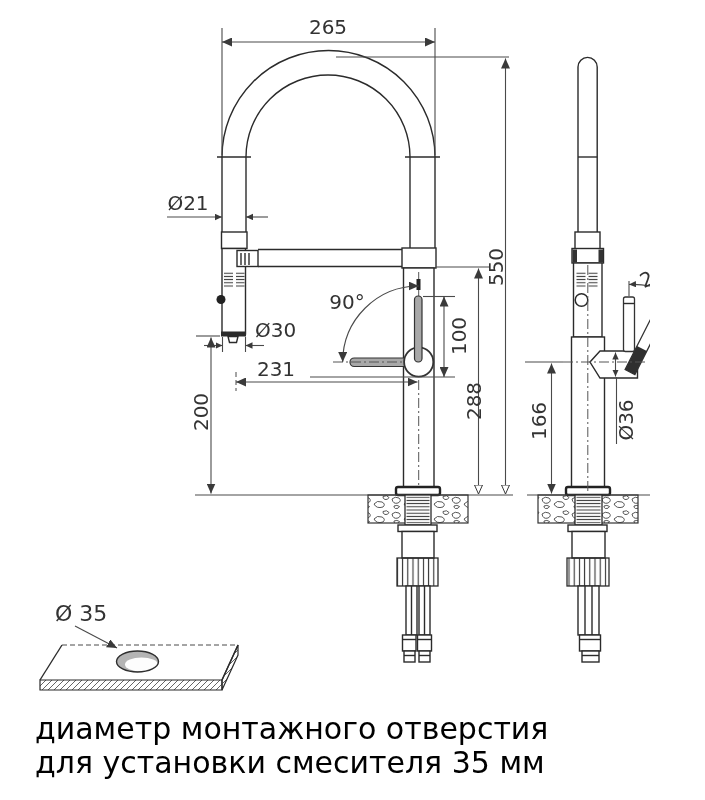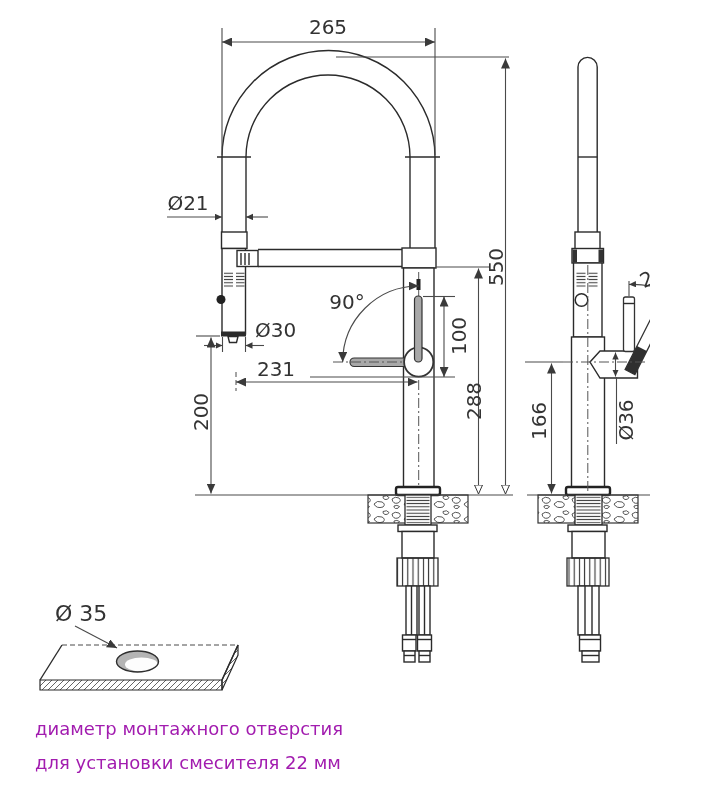--- a/index.html
+++ b/index.html
@@ -7,21 +7,21 @@
         font-family:"DejaVu Sans", sans-serif;}
   svg{position:absolute;left:0;top:0;}
   .ln{stroke:#2b2b2b;stroke-width:1.4;fill:none;}
   .lnf{stroke:#2b2b2b;stroke-width:1.4;fill:#ffffff;}
   .ln2{stroke:#222;stroke-width:2.4;fill:#ffffff;}
   .dim{stroke:#4a4a4a;stroke-width:1.1;fill:none;}
   .cl{stroke:#555;stroke-width:1;fill:none;stroke-dasharray:10 3 2 3;}
   .dsh{stroke:#4a4a4a;stroke-width:1;fill:none;stroke-dasharray:5 3;}
   text.t{fill:#333;font-size:20px;font-family:"DejaVu Sans", sans-serif;}
   text.ts{fill:#333;font-size:22px;font-family:"DejaVu Sans", sans-serif;}
-  .caption{position:absolute;left:35px;top:712px;color:#a21caf;font-size:18px;
+  .caption{position:absolute;left:35px;top:712px;color:#000000;font-size:30px;
            line-height:34px;font-family:"DejaVu Sans", sans-serif;}
 </style>
 </head>
 <body>
 
 <div class="page">
 <svg width="705" height="800" viewBox="0 0 705 800">
   <defs>
     <marker id="af" markerUnits="userSpaceOnUse" markerWidth="12" markerHeight="9" refX="10" refY="4.5" orient="auto-start-reverse">
       <path d="M0,0 L10,4.5 L0,9 Z" fill="#3a3a3a"></path>
@@ -232,15 +232,15 @@
       <ellipse cx="141.5" cy="664.5" rx="16.5" ry="7" fill="#fdfdfd"></ellipse>
       <ellipse cx="137.5" cy="661.5" rx="21" ry="10.5" fill="none" stroke="#2f2f2f" stroke-width="1.4"></ellipse>
     </g>
     <line class="dim" x1="75" y1="626" x2="117" y2="648" marker-end="url(#af)"></line>
     <text class="ts" x="55" y="621" text-anchor="start">Ø 35</text>
   </g>
 </svg>
 
 <div class="caption">
   <div>диаметр монтажного отверстия</div>
-  <div>для установки смесителя 22 мм</div>
+  <div>для установки смесителя 35 мм</div>
 </div>
 </div>
 
 </body></html>

